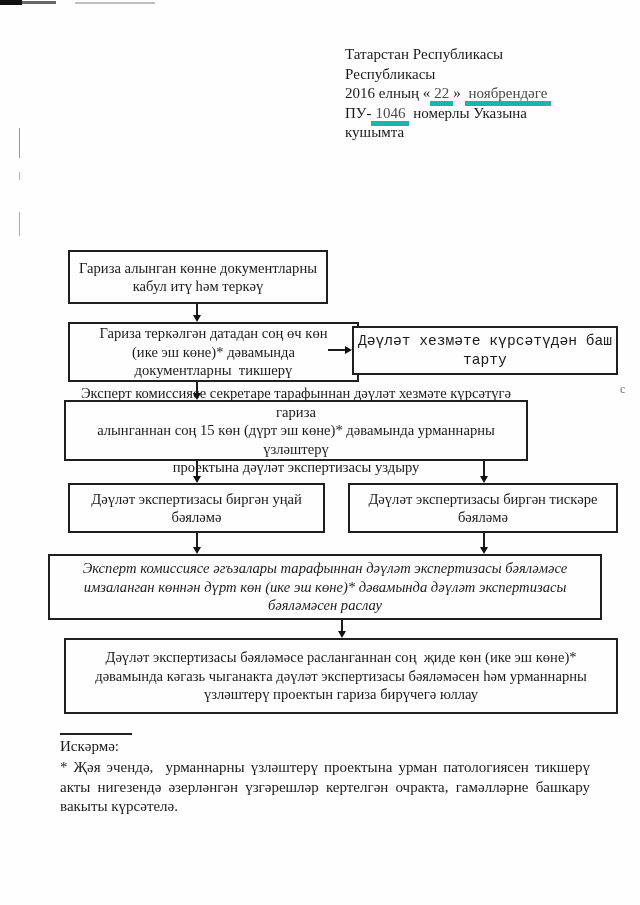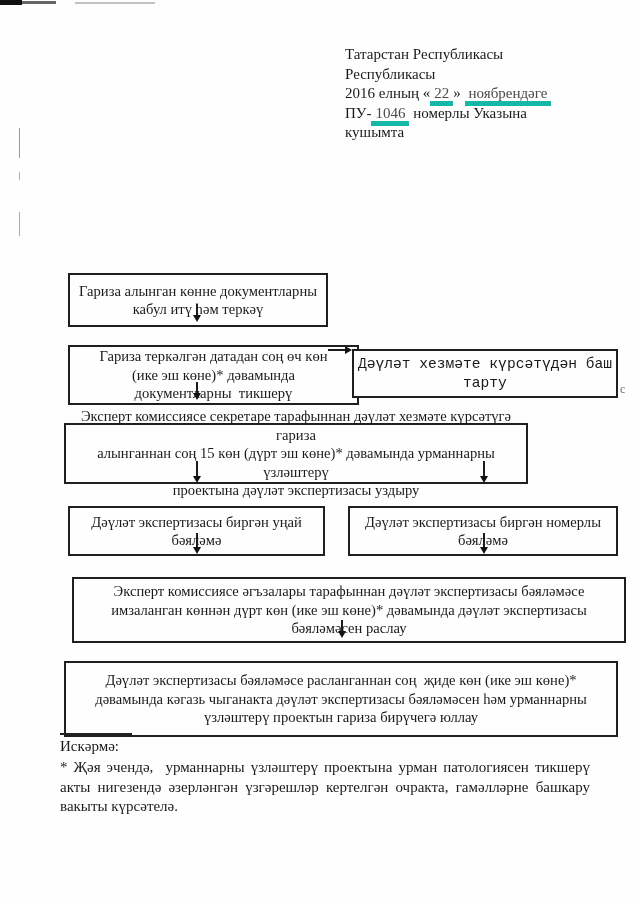--- a/index.html
+++ b/index.html
@@ -36,21 +36,20 @@
     border: 2px solid #1f1f1f;
     display: flex;
     align-items: center;
     justify-content: center;
     text-align: center;
     font-size: 14.6px;
     line-height: 18.5px;
     white-space: pre-wrap;
     background: #fefefe;
     padding: 2px 4px;
-    margin-top: 23px;
   }
   .vline { position: absolute; width: 2px; background: #1c1c1c; }
   .hline { position: absolute; height: 2px; background: #1c1c1c; }
   .head-down {
     position: absolute; width: 0; height: 0;
     border-left: 4px solid transparent;
     border-right: 4px solid transparent;
     border-top: 7px solid #111;
   }
   .head-right {
@@ -108,24 +107,24 @@
   <div class="fbox" style="left:352px; top:326px; width:266px; height:49px;font-family:Liberation Mono, monospace;">Дәүләт хезмәте күрсәтүдән баш
 тарту</div>
 
   <div class="fbox" style="left:64px; top:400px; width:464px; height:61px;">Эксперт комиссиясе секретаре тарафыннан дәүләт хезмәте күрсәтүгә гариза
 алынганнан соң 15 көн (дүрт эш көне)* дәвамында урманнарны үзләштерү
 проектына дәүләт экспертизасы уздыру</div>
 
   <div class="fbox" style="left:68px; top:483px; width:257px; height:50px;">Дәүләт экспертизасы биргән уңай
 бәяләмә</div>
 
-  <div class="fbox" style="left:348px; top:483px; width:270px; height:50px;">Дәүләт экспертизасы биргән номерлы
+  <div class="fbox" style="left:348px; top:483px; width:270px; height:50px;">Дәүләт экспертизасы биргән тискәре
 бәяләмә</div>
 
-  <div class="fbox" style="left:72px; top:554px; width:554px; height:66px;">Эксперт комиссиясе әгъзалары тарафыннан дәүләт экспертизасы бәяләмәсе
+  <div class="fbox" style="left:48px; top:554px; width:554px; height:66px;font-style:italic;">Эксперт комиссиясе әгъзалары тарафыннан дәүләт экспертизасы бәяләмәсе
 имзаланган көннән дүрт көн (ике эш көне)* дәвамында дәүләт экспертизасы
 бәяләмәсен раслау</div>
 
   <div class="fbox" style="left:64px; top:638px; width:554px; height:76px;">Дәүләт экспертизасы бәяләмәсе расланганнан соң  җиде көн (ике эш көне)*
 дәвамында кәгазь чыганакта дәүләт экспертизасы бәяләмәсен һәм урманнарны
 үзләштерү проектын гариза бирүчегә юллау</div>
 
   <div class="vline" style="left:196px; top:304px; height:12px;"></div>
   <div class="head-down" style="left:193px; top:315px;"></div>
 

